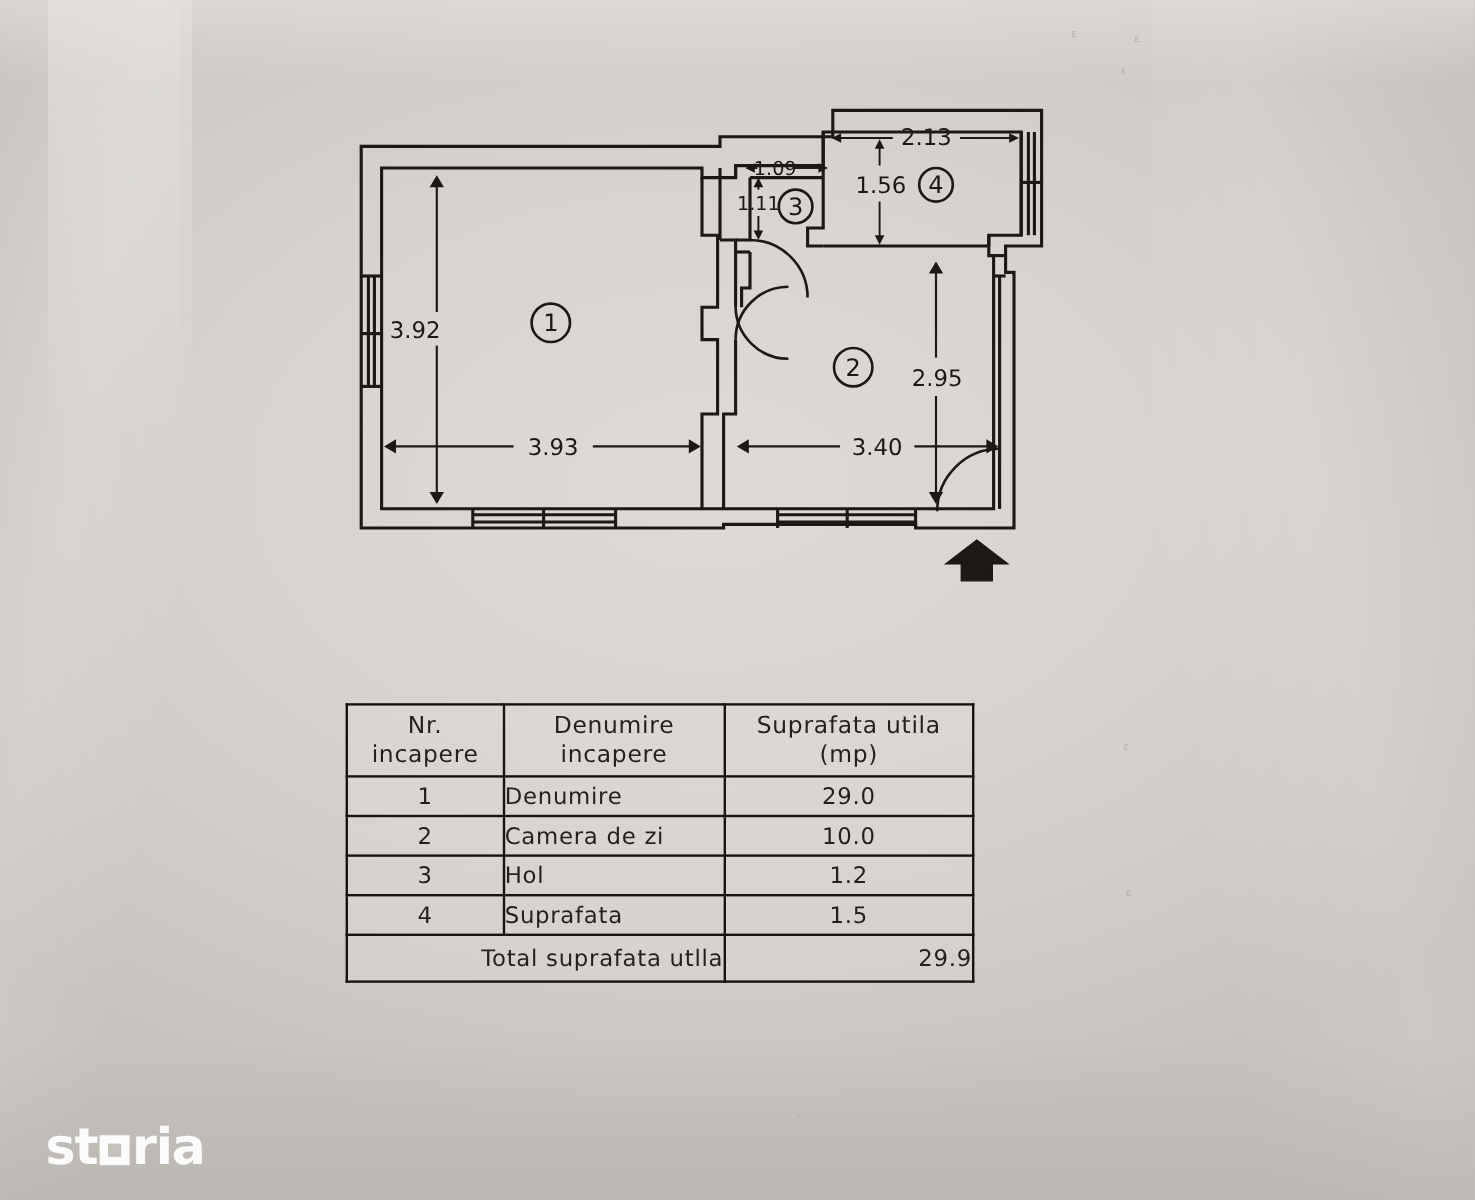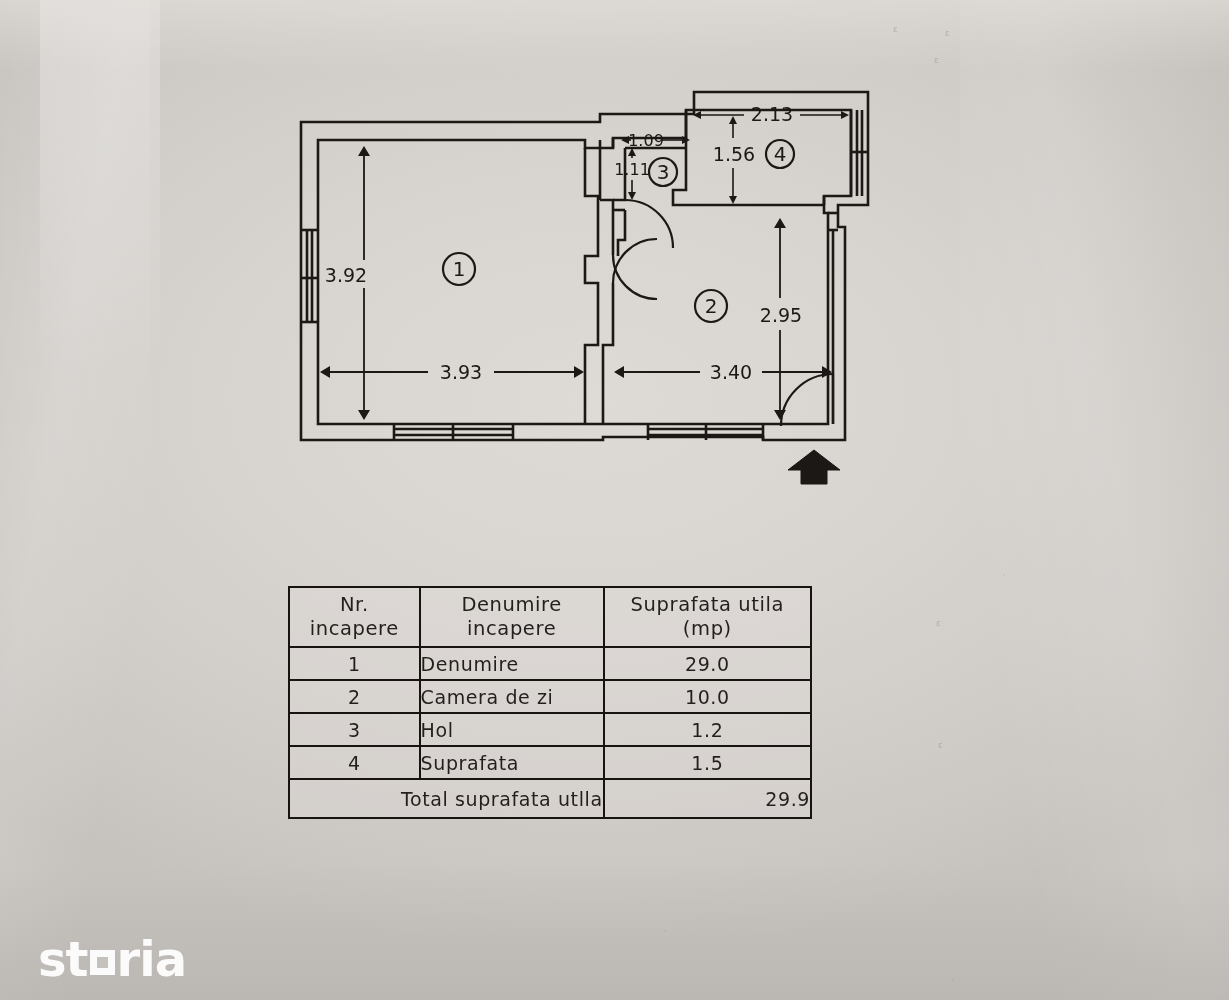--- a/index.html
+++ b/index.html
@@ -88,21 +88,21 @@
   .hdr-sub { display: block; }
 
   
   #storia {
     position: absolute;
     left: 38px;
     top: 931px;
     display: flex;
     align-items: center;
     font-family: "DejaVu Sans", sans-serif;
-    font-size: 48px;
+    font-size: 42px;
     font-weight: 700;
     color: #ffffff;
     letter-spacing: -1px;
     opacity: 0.95;
     user-select: none;
   }
   #storia .sq {
     display: inline-block;
     width: 25px; height: 25px;
     background: #ffffff;

